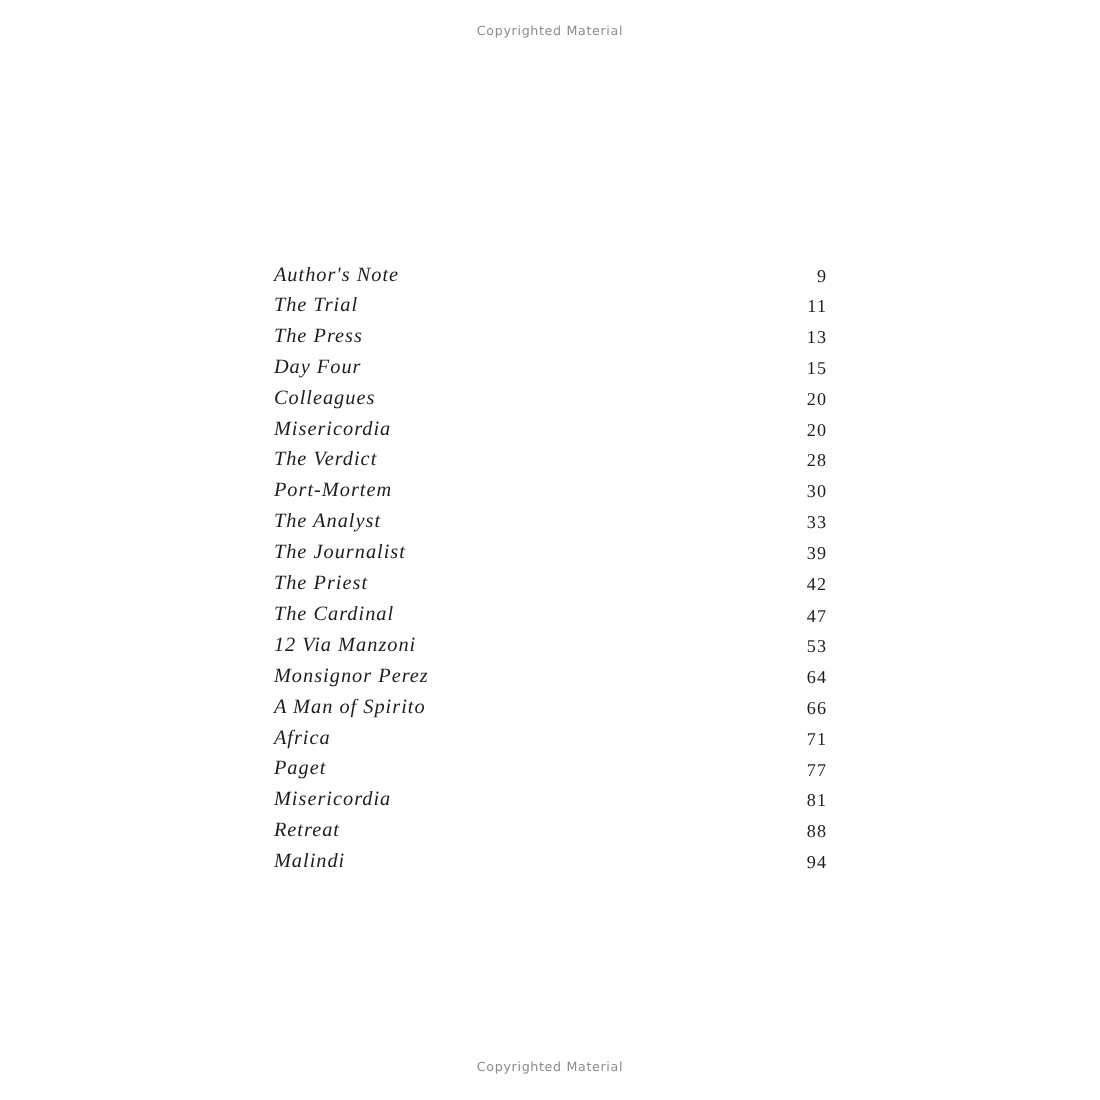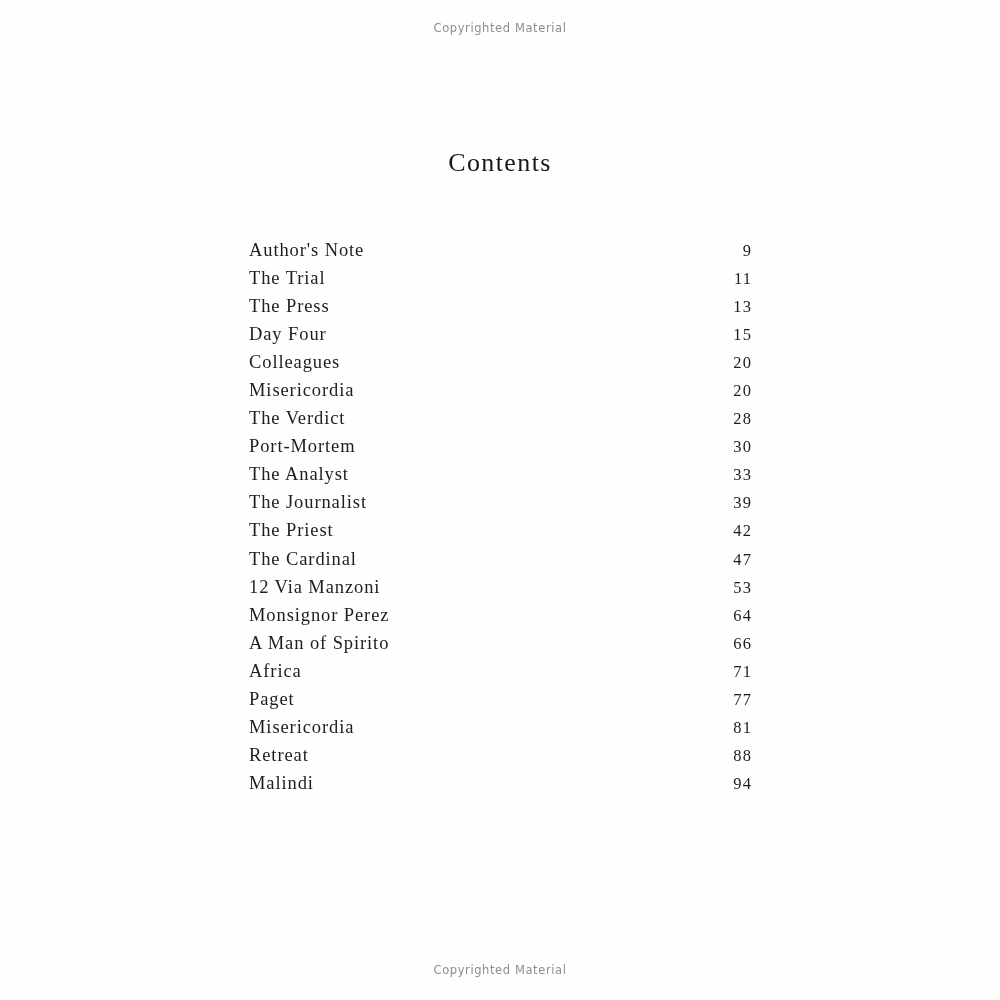--- a/index.html
+++ b/index.html
@@ -57,40 +57,40 @@
     line-height: 28.05px;
   }
   .toc-label {
     position: absolute;
     left: 0;
     top: 0;
     font-size: 18.5px;
     letter-spacing: 0.9px;
     color: #1d1d1d;
     white-space: nowrap;
+    font-style: italic;
   }
   .toc-page {
     position: absolute;
     right: 0;
     top: 1px;
     width: 40px;
     text-align: right;
     font-size: 16.5px;
     letter-spacing: 1.1px;
     color: #1d1d1d;
   }
 </style>
 </head>
 <body>
 
 <div class="page">
 
   <div class="watermark watermark-top">Copyrighted Material</div>
 
-  <div class="contents-title">Contents</div>
 
   <div class="toc">
       <div class="toc-row">
         <span class="toc-label">Author's Note</span>
         <span class="toc-page">9</span>
       </div>
       <div class="toc-row">
         <span class="toc-label">The Trial</span>
         <span class="toc-page">11</span>
       </div>

